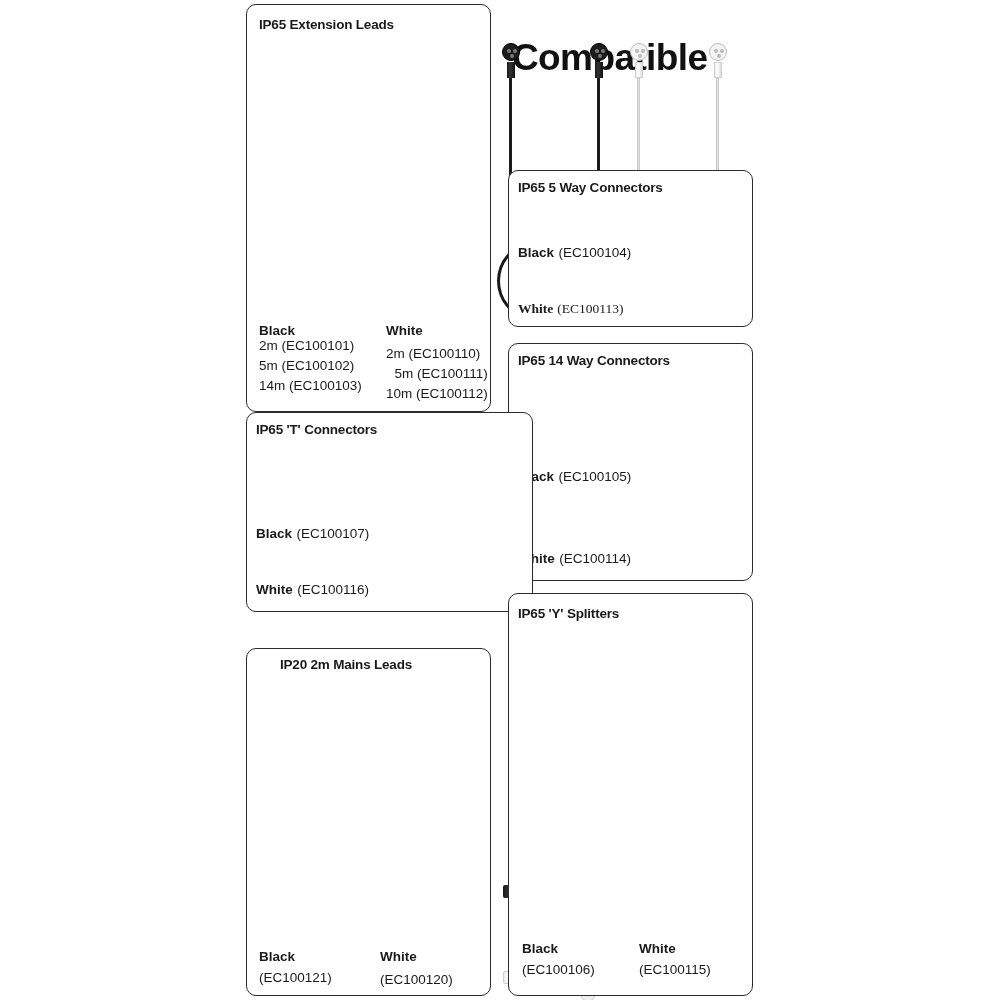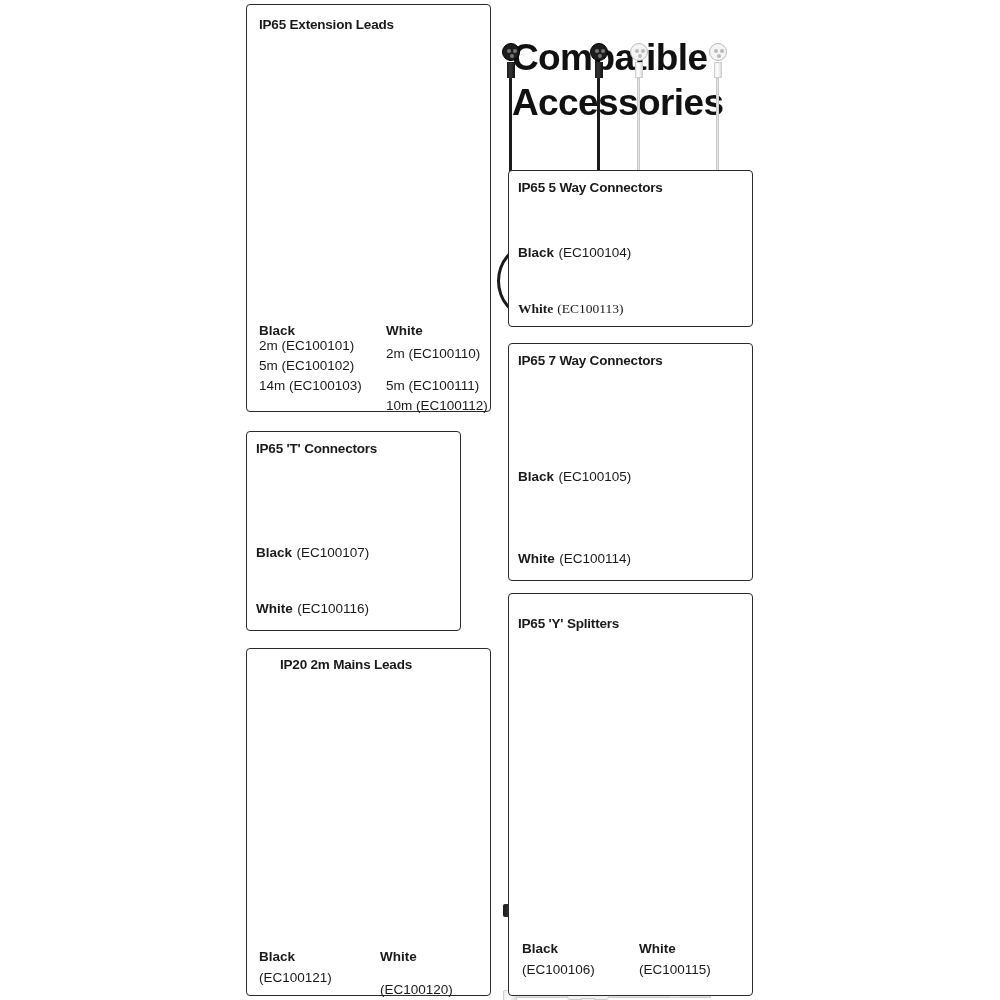--- a/index.html
+++ b/index.html
@@ -8,21 +8,21 @@
     width: 1000px; height: 1000px;
     background: #ffffff;
     font-family: "Liberation Sans", sans-serif;
     color: #1a1a1a;
     position: relative;
     overflow: hidden;
   }
   .panel {
     position: absolute;
     border: 1.5px solid #2b2b2b;
-    border-radius: 4px;
+    border-radius: 10px;
     background: #fff;
   }
   .panel-title {
     font-size: 13.5px;
     font-weight: bold;
     letter-spacing: -0.2px;
   }
   .lbl-bold { font-weight: bold; font-size: 13.5px; }
   .lbl { font-size: 13.5px; }
   .code { font-weight: normal; }
@@ -73,21 +73,20 @@
   }
 
   .socket-b { background:#262626; border-radius:2px; }
   .socket-w { background:#f1f1f1; border:1px solid #cfcfcf; border-radius:2px; }
 </style>
 </head>
 <body>
 
 <div class="heading" style="left:512px; top:35px; width:330px;">
   <div>Compatible</div>
-  <div>Accessories</div>
 </div>
 
 <div class="panel" style="left:246px; top:4px; width:245px; height:408px;">
   <div class="panel-title" style="position:absolute; left:12px; top:12px;">IP65 Extension Leads</div>
 
   <div class="art plug-round-b" style="left:255px; top:38px;">
     <span class="pin" style="left:4px; top:5px;"></span>
     <span class="pin" style="left:10px; top:5px;"></span>
     <span class="pin" style="left:7px; top:10px;"></span>
   </div>
@@ -122,21 +121,21 @@
 
   <div style="position:absolute; left:12px; top:318px;">
     <div class="lbl-bold">Black</div>
     <div class="lbl" style="">2m (EC100101)</div>
     <div class="lbl" style="margin-top:5px;">5m (EC100102)</div>
     <div class="lbl" style="margin-top:5px;">14m (EC100103)</div>
   </div>
   <div style="position:absolute; left:139px; top:318px;">
     <div class="lbl-bold">White</div>
     <div class="lbl" style="margin-top:8px;">2m (EC100110)</div>
-    <div class="lbl" style="margin-top:17px;">5m (EC100111)</div>
+    <div class="lbl" style="margin-top:5px;text-align:right;">5m (EC100111)</div>
     <div class="lbl" style="margin-top:5px;">10m (EC100112)</div>
   </div>
 </div>
 
 <div class="panel" style="left:508px; top:170px; width:245px; height:157px;">
   <div class="panel-title" style="position:absolute; left:9px; top:9px;">IP65 5 Way Connectors</div>
 
   <div>
     
     
@@ -172,21 +171,21 @@
     
     
   </div>
   <div style="position:absolute; left:9px; top:128px;font-family:Liberation Serif, serif;">
     <span class="lbl-bold">White</span>
     <span class="lbl code">(EC100113)</span>
   </div>
 </div>
 
 <div class="panel" style="left:508px; top:343px; width:245px; height:238px;">
-  <div class="panel-title" style="position:absolute; left:9px; top:9px;">IP65 7 Way Connectors</div>
+  <div class="panel-title" style="position:absolute; left:9px; top:9px;">IP65 14 Way Connectors</div>
 
   <div>
     
     
     
     
     
 
     
     
@@ -243,21 +242,21 @@
     
     
     
   </div>
   <div style="position:absolute; left:9px; top:205px;">
     <span class="lbl-bold">White</span>
     <span class="lbl code">(EC100114)</span>
   </div>
 </div>
 
-<div class="panel" style="left:246px; top:431px; width:215px; height:200px;">
+<div class="panel" style="left:246px; top:412px; width:287px; height:200px;">
   <div class="panel-title" style="position:absolute; left:9px; top:9px;">IP65 'T' Connectors</div>
 
   <div>
     <div class="art cable-b" style="left:264px; top:477px; width:200px; height:3px;"></div>
     <div class="art barrel-b" style="left:256px; top:472px; width:14px; height:13px; border-radius:2px;"></div>
     <div class="art tee-body-b" style="left:320px; top:468px; width:42px; height:14px; border-radius:3px;"></div>
     <div class="art tee-body-b" style="left:334px; top:480px; width:14px; height:22px; border-radius:0 0 5px 5px;"></div>
     <div class="art socket-b" style="left:421px; top:470px; width:14px; height:10px;"></div>
     <div class="art cable-b" style="left:427px; top:457px; width:2px; height:14px;"></div>
     <div class="art barrel-b" style="left:450px; top:452px; width:12px; height:14px; border-radius:2px;"></div>
@@ -318,26 +317,26 @@
     
     
   </div>
 
   <div style="position:absolute; left:12px; top:300px;">
     <div class="lbl-bold">Black</div>
     <div class="lbl" style="margin-top:6px;">(EC100121)</div>
   </div>
   <div style="position:absolute; left:133px; top:300px;">
     <div class="lbl-bold">White</div>
-    <div class="lbl" style="margin-top:18px;">(EC100120)</div>
+    <div class="lbl" style="margin-top:8px;">(EC100120)</div>
   </div>
 </div>
 
 <div class="panel" style="left:508px; top:593px; width:245px; height:403px;">
-  <div class="panel-title" style="position:absolute; left:9px; top:22px;">IP65 'Y' Splitters</div>
+  <div class="panel-title" style="position:absolute; left:9px; top:12px;">IP65 'Y' Splitters</div>
 
   <div>
     
     
     
     
     
     
     
     

